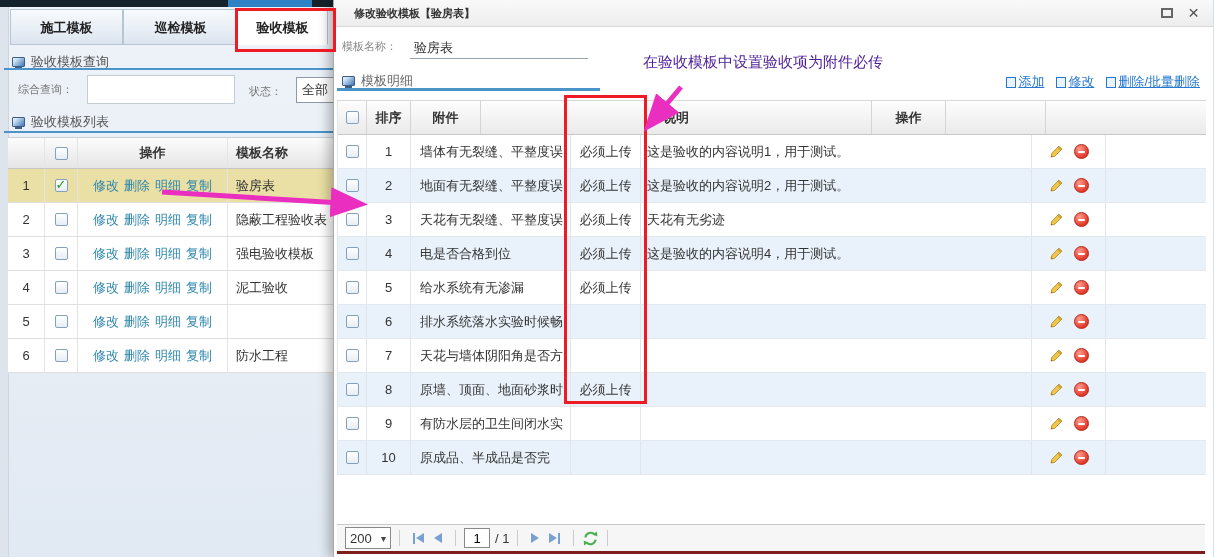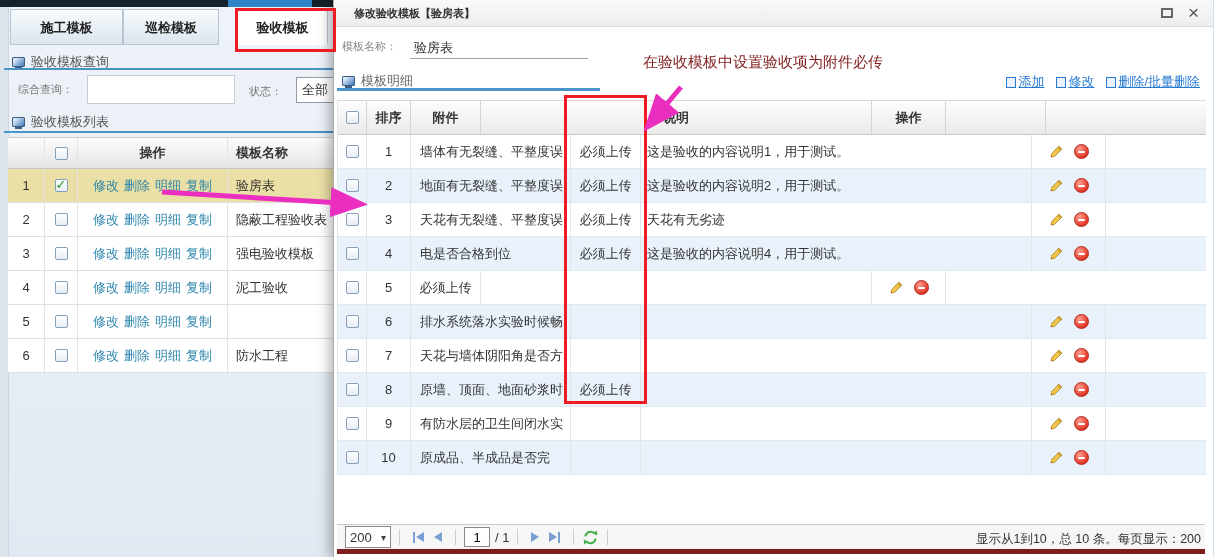--- a/index.html
+++ b/index.html
@@ -70,50 +70,50 @@
   .mc5{width:74px;gap:10px}.mc6{width:100px;border-right:none}
   #mtable .hdr .mc2,#mtable .hdr .mc4{justify-content:center;padding-left:0}
 
   .ic-minus{width:15px;height:15px;border-radius:50%;border:1px solid #b3251a;box-sizing:border-box;position:relative;cursor:pointer;
             background:radial-gradient(circle at 35% 30%,#ff9c8d,#e23122 75%)}
   .ic-minus::after{content:"";position:absolute;left:3px;top:5.5px;width:7px;height:2.5px;background:#fff;border-radius:1px}
   .ic-pencil{cursor:pointer;display:inline-flex}
 
   
   #pagebar{position:absolute;left:3px;top:524px;width:868px;height:30px;background:#f6f6f6;
-           border-top:1px solid #c9c9c9;border-bottom:5px solid #7f1d1d;box-sizing:border-box;
+           border-top:1px solid #c9c9c9;border-bottom:3px solid #7f1d1d;box-sizing:border-box;
            display:flex;align-items:center;padding-left:8px}
   .psel{width:46px;height:22px;border:1px solid #8a8a8a;background:#fff;display:flex;align-items:center;
         justify-content:space-between;padding:0 4px;box-sizing:border-box;cursor:pointer}
   .vsep{width:1px;height:16px;background:#ccc;margin:0 8px}
   .tri-l{width:0;height:0;border-top:5px solid transparent;border-bottom:5px solid transparent;border-right:8px solid #79a0d2;cursor:pointer}
   .tri-r{width:0;height:0;border-top:5px solid transparent;border-bottom:5px solid transparent;border-left:8px solid #79a0d2;cursor:pointer}
   .pbar{width:2px;height:11px;background:#79a0d2}
   .pgbtn{display:inline-flex;align-items:center;gap:1px;margin:0 5px;cursor:pointer}
   .pinput{width:26px;height:20px;border:1px solid #888;background:#fff;text-align:center;font-size:13px;
           font-family:inherit;box-sizing:border-box;margin-right:5px}
   #pagesummary{position:absolute;right:12px;top:531px;font-size:12.5px;color:#333}
 
   
   .redbox{position:absolute;border:3px solid #ee1b24;z-index:55;pointer-events:none}
   #arrows{position:absolute;left:0;top:0;z-index:60;pointer-events:none}
-  #annotation-text{position:absolute;left:643px;top:53px;font-size:15px;color:#7f1d1d;z-index:20}
+  #annotation-text{position:absolute;left:643px;top:53px;font-size:15px;color:#4c1d95;z-index:20}
 </style>
 </head>
 <body>
 
 <div id="topstrip" class="abs">
   <div class="blueseg"></div>
 </div>
 
 <div id="leftpanel" class="abs">
   <div class="gutter"></div>
 
   <div class="tab" style="left:10px;width:113px">施工模板</div>
-  <div class="tab" style="left:123px;width:96px">巡检模板</div>
+  <div class="tab" style="left:123px;width:115px">巡检模板</div>
   <div class="tab active" style="left:237px;width:91px">验收模板</div>
 
   <div class="sechdr" style="left:12px;top:46px">
     <span class="mon"></span>
     <span>验收模板查询</span>
   </div>
   <div class="blueline" style="left:4px;top:61px;width:329px"></div>
 
   <div class="flabel" style="left:18px;top:75px">综合查询：</div>
   <div class="qinput" style="left:87px;top:68px;width:148px;height:29px"></div>
@@ -360,20 +360,21 @@
       <span class="ic-minus"></span>
     </div>
     <div class="mc mc6"></div>
   </div>
 
   <div class="mrow">
     <div class="mc mc0">
             <span class="cb"></span>
           </div>
     <div class="mc mc1">5</div>
+    <div class="mc mc2">给水系统有无渗漏</div>
     <div class="mc mc3">必须上传</div>
     <div class="mc mc4"></div>
     <div class="mc mc5">
       <span class="ic-pencil">
         <svg width="15" height="15" viewBox="0 0 15 15">
           <path d="M9.8 2.2 L12.8 5.2 L5.6 12.4 L2.1 13 L2.7 9.5 Z" fill="#f0c64a" stroke="#a8862a" stroke-width="0.8"></path>
           <path d="M9.8 2.2 L12.8 5.2 L11.6 6.4 L8.6 3.4 Z" fill="#e2a33b" stroke="#a8862a" stroke-width="0.5"></path>
           <path d="M2.45 11.6 L2.1 13 L3.5 12.75 Z" fill="#c0392b"></path>
         </svg>
       </span>
@@ -517,21 +518,20 @@
     <span class="ic-pencil">
       <svg width="17" height="17" viewBox="0 0 17 17">
         <path d="M3.4 7.4 A5.3 5.3 0 0 1 12.6 4.6" stroke="#49b04f" stroke-width="2.1" fill="none"></path>
         <polygon points="14.9,1.4 15.3,6.6 10.6,4.4" fill="#49b04f"></polygon>
         <path d="M13.6 9.6 A5.3 5.3 0 0 1 4.4 12.4" stroke="#49b04f" stroke-width="2.1" fill="none"></path>
         <polygon points="2.1,15.6 1.7,10.4 6.4,12.6" fill="#49b04f"></polygon>
       </svg>
     </span>
     <div class="vsep"></div>
   </div>
-  <div id="pagesummary">显示从1到10，总 10 条。每页显示：200</div>
 </div>
 
 <div id="annotation-text">在验收模板中设置验收项为附件必传</div>
 <div class="redbox" style="left:235px;top:8px;width:95px;height:38px"></div>
 <div class="redbox" style="left:564px;top:95px;width:77px;height:303px"></div>
 <svg id="arrows" width="1214" height="557">
   <defs>
     <marker id="ah" markerWidth="8" markerHeight="7" refX="5.5" refY="3" orient="auto">
       <polygon points="0,0 7.5,3 0,6" fill="#ea2fc0"></polygon>
     </marker>

